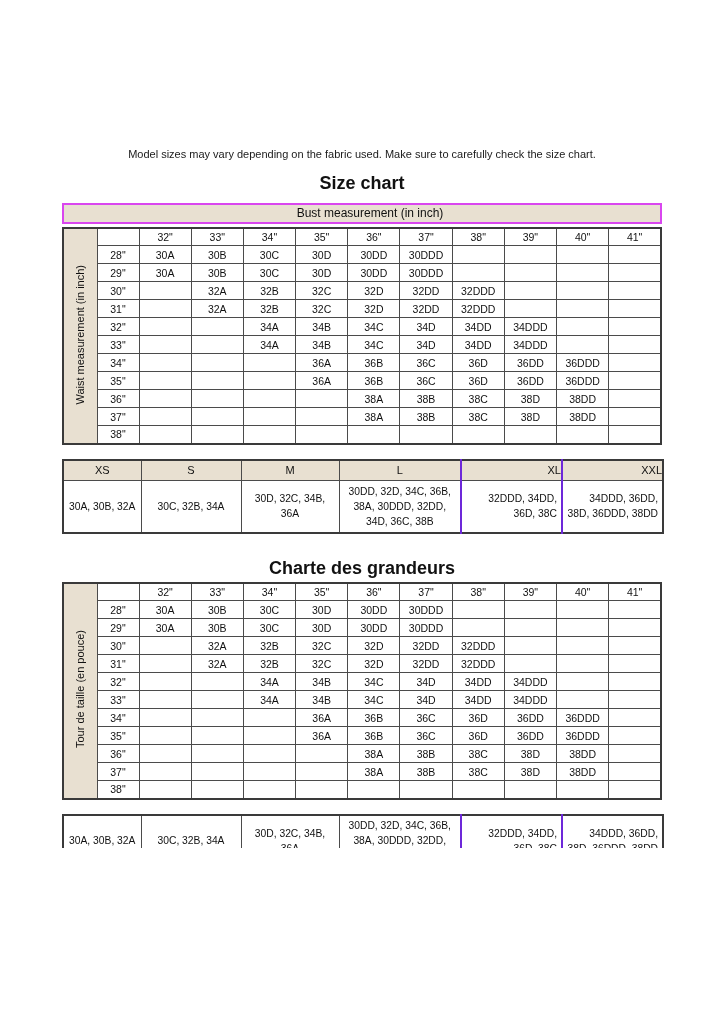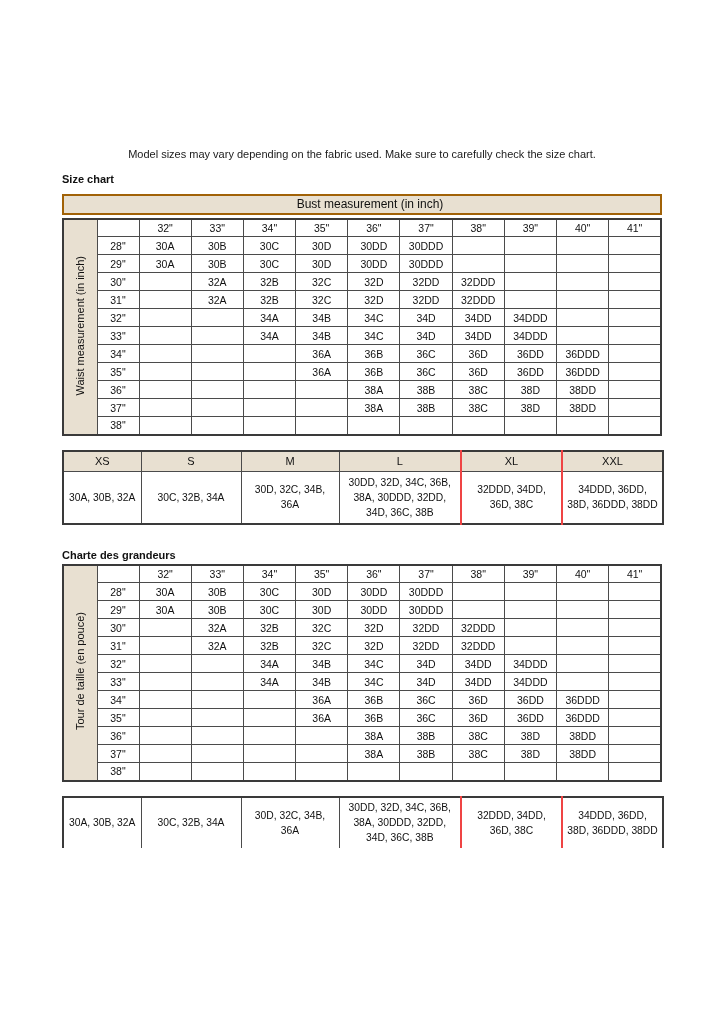--- a/index.html
+++ b/index.html
@@ -17,32 +17,33 @@
     background: #ffffff;
     overflow: hidden;
   }
   .intro {
     font-size: 11px;
     line-height: 16.5px;
     text-align: center;
     color: #1a1a1a;
   }
   .title {
-    font-size: 11px;
+    font-size: 18px;
     font-weight: bold;
+    text-align: center;
     margin-top: 10px;
     color: #111111;
   }
   .title.second { margin-top: 24px; }
   .band {
     margin-top: 9px;
     width: 600px;
     height: 21px;
     background: #e8e0d1;
-    border: 2px solid #a16207;
+    border: 2px solid #d946ef;
     text-align: center;
     font-size: 12px;
     line-height: 17px;
     color: #111111;
     padding-left: 16px;
   }
   table { border-collapse: collapse; table-layout: fixed; width: 600px; }
   .grid { margin-top: 3px; border: 2px solid #3a3a3a; }
   .grid th, .grid td {
     border: 1px solid #4b4b4b;
@@ -81,21 +82,21 @@
   }
   .groups td {
     border: 1px solid #4b4b4b;
     height: 52px;
     font-size: 10.3px;
     text-align: center;
     vertical-align: middle;
     padding: 0 4px;
     line-height: 15px;
   }
-  .groups .thick-left { border-left: 2px solid #ef4444; }
+  .groups .thick-left { border-left: 2px solid #6d28d9; text-align: right; }
 </style>
 </head>
 <body>
 
 <div class="page">
 
   <p class="intro">Model sizes may vary depending on the fabric used. Make sure to carefully check the size chart.</p>
 
   <section>
     <h2 class="title">Size chart</h2>

